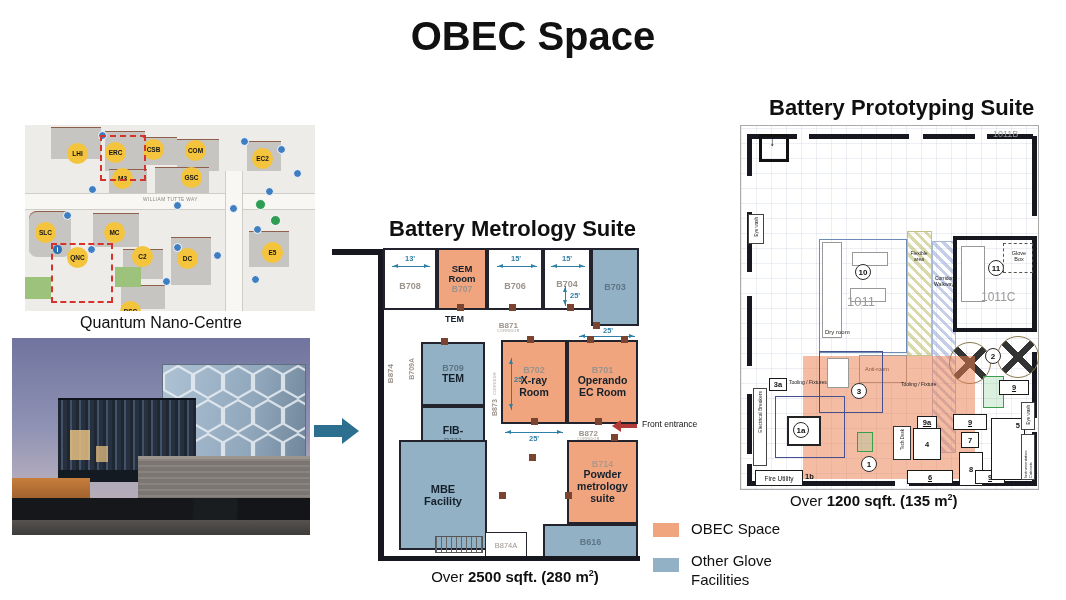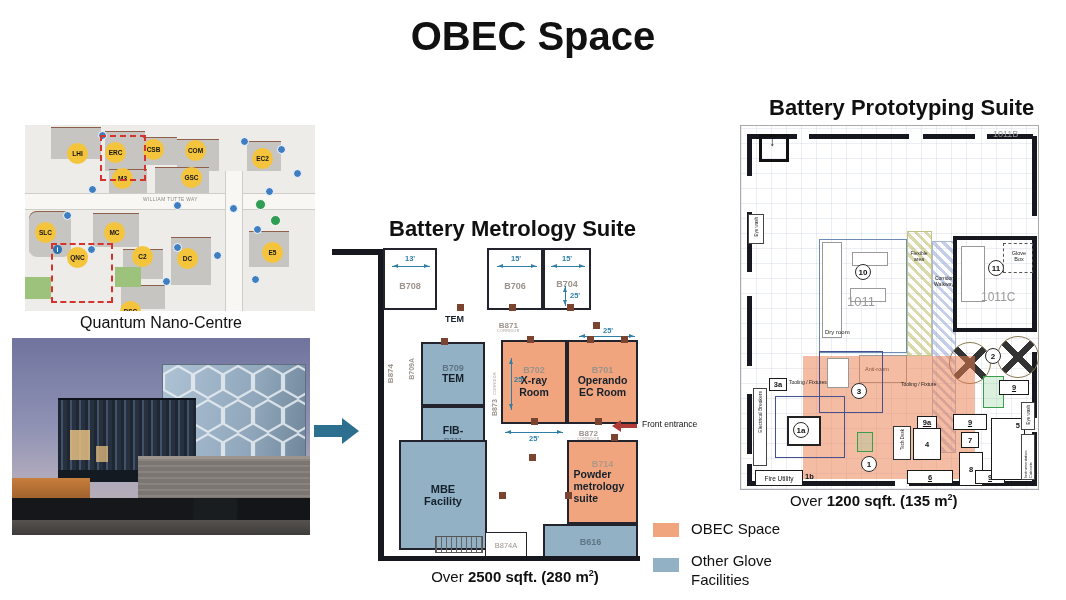--- a/index.html
+++ b/index.html
@@ -161,32 +161,39 @@
   <div class="wall" style="left:332px;top:249px;width:52px;height:6px;"></div>
   <div class="wall" style="left:378px;top:249px;width:6px;height:312px;"></div>
 
   <div class="abs" style="left:381px;top:246px;width:259px;height:315px;">
 
     <div class="room whitef" style="left:2px;top:2px;width:54px;height:62px;">
       <div class="dimh" style="left:7px;top:16px;width:38px;"></div>
       <div class="dlab" style="left:20px;top:5px;">13'</div>
       <span class="rnum" style="margin-top:14px;">B708</span>
     </div>
+    <div class="room orange" style="left:56px;top:2px;width:50px;height:62px;">
+      <span class="rname" style="font-size:9.5px;">SEM Room</span>
+      <span class="rnum" style="font-size:8.5px;">B707</span>
+    </div>
     <div class="room whitef" style="left:106px;top:2px;width:56px;height:62px;">
       <div class="dimh" style="left:8px;top:16px;width:40px;"></div>
       <div class="dlab" style="left:22px;top:5px;">15'</div>
       <span class="rnum" style="margin-top:14px;">B706</span>
     </div>
     <div class="room whitef" style="left:162px;top:2px;width:48px;height:62px;">
       <div class="dimh" style="left:6px;top:16px;width:34px;"></div>
       <div class="dlab" style="left:17px;top:5px;">15'</div>
       <span class="rnum" style="margin-top:10px;">B704</span>
       <div class="dimv" style="left:20px;top:36px;height:20px;"></div>
       <div class="dlab" style="left:25px;top:42px;">25'</div>
     </div>
+    <div class="room bluef" style="left:210px;top:2px;width:48px;height:78px;">
+      <span class="rnumb">B703</span>
+    </div>
 
     <div class="abs" style="left:64px;top:68px;font-size:9px;font-weight:bold;color:#14202C;">TEM</div>
     <div class="corlab" style="left:116px;top:76px;">
       <div class="cornum">B871</div>
       <div class="corword">CORRIDOR</div>
     </div>
     <div class="dimh" style="left:198px;top:90px;width:56px;"></div>
     <div class="dlab" style="left:222px;top:80px;">25'</div>
 
     <div class="room bluef" style="left:40px;top:96px;width:64px;height:64px;">
@@ -219,21 +226,21 @@
     <div class="corlab" style="left:196px;top:184px;">
       <div class="cornum">B872</div>
       <div class="corword">CORRIDOR</div>
     </div>
 
     <div class="room bluef" style="left:18px;top:194px;width:88px;height:110px;">
       <span class="rname" style="font-size:11px;width:50px;">MBE Facility</span>
     </div>
     <div class="room orange" style="left:186px;top:194px;width:71px;height:84px;">
       <span class="rnum" style="opacity:.75;">B714</span>
-      <span class="rname" style="width:58px;text-align:left;">Powder metrology suite</span>
+      <span class="rname" style="width:58px;text-align:center;">Powder metrology suite</span>
     </div>
     <div class="room bluef" style="left:162px;top:278px;width:95px;height:37px;">
       <span class="rnumb">B616</span>
     </div>
     <div class="room whitef" style="left:104px;top:286px;width:42px;height:29px;border-width:1.5px;">
       <span class="rnum" style="font-size:7.5px;font-weight:normal;">B874A</span>
     </div>
     <div class="abs" style="left:54px;top:290px;width:46px;height:15px;border:1px solid #555;background:repeating-linear-gradient(90deg,#666 0 1px,transparent 1px 5px);"></div>
     <div class="wall" style="left:0;top:310px;width:259px;height:5px;"></div>
 

